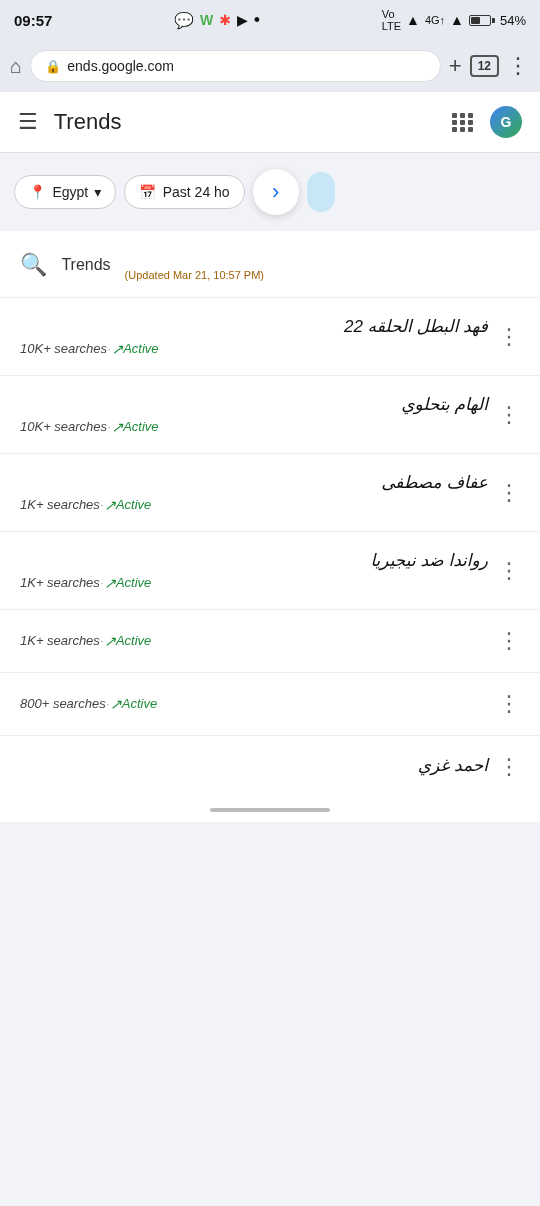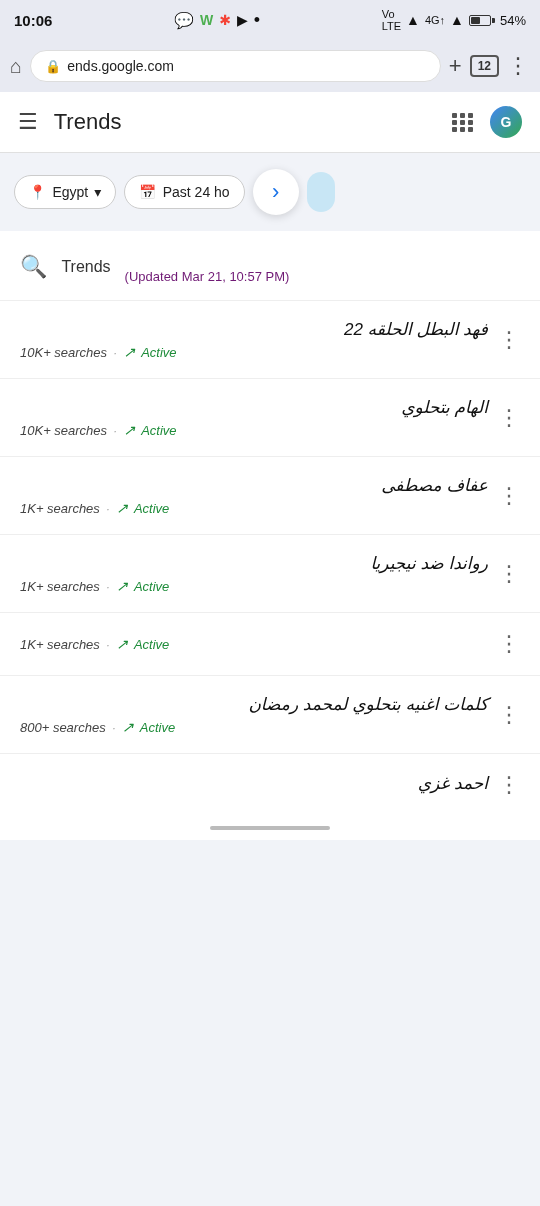--- a/index.html
+++ b/index.html
@@ -197,22 +197,22 @@
     }
     .search-icon-lg {
       font-size: 22px;
       color: #555;
     }
     .trends-title {
       font-size: 16px;
       color: #333;
     }
     .trends-updated {
-      font-size: 13px;
-      color: #701a75;
+      font-size: 11px;
+      color: #a16207;
       margin-top: 20px;
     }
 
     
     .trend-item {
       display: flex;
       align-items: center;
       justify-content: space-between;
       padding: 18px 20px;
       border-bottom: 1px solid #eee;
@@ -223,22 +223,21 @@
     }
     .trend-name {
       font-size: 17px;
       color: #111;
       margin-bottom: 4px;
       direction: rtl;
       text-align: right;
     }
     .trend-meta {
       display: flex;
-      align-items: center;
-      gap: 6px;
+      align-items: flex-start;
       font-size: 13px;
       color: #555;
       direction: ltr;
     }
     .trend-searches {
       color: #444;
     }
     .trend-dot {
       color: #aaa;
     }
@@ -297,21 +296,21 @@
       width: 3px;
       height: 5px;
       background: #333;
       border-radius: 0 1px 1px 0;
     }
   </style>
 </head>
 <body>
 
 <div class="status-bar">
-  <div class="status-left">10:06</div>
+  <div class="status-left">09:57</div>
   <div class="status-icons">
     <span style="font-size:16px;">💬</span>
     <span style="font-size:14px; color:#4caf50; font-weight:bold;">W</span>
     <span style="font-size:14px; color:#f44336;">✱</span>
     <span style="font-size:14px;">▶</span>
     <span style="font-size:18px;">•</span>
   </div>
   <div class="status-right">
     <span style="font-size:11px; font-weight:400;">Vo<br>LTE</span>
     <span style="font-size:14px;">▲</span>
@@ -442,21 +441,20 @@
         <span class="trend-dot">·</span>
         <span class="trend-arrow">↗</span>
         <span class="trend-active">Active</span>
       </div>
     </div>
     <span class="trend-more">⋮</span>
   </div>
 
   <div class="trend-item">
     <div class="trend-info">
-      <div class="trend-name">كلمات اغنيه بتحلوي لمحمد رمضان</div>
       <div class="trend-meta">
         <span class="trend-searches">800+ searches</span>
         <span class="trend-dot">·</span>
         <span class="trend-arrow">↗</span>
         <span class="trend-active">Active</span>
       </div>
     </div>
     <span class="trend-more">⋮</span>
   </div>
 

